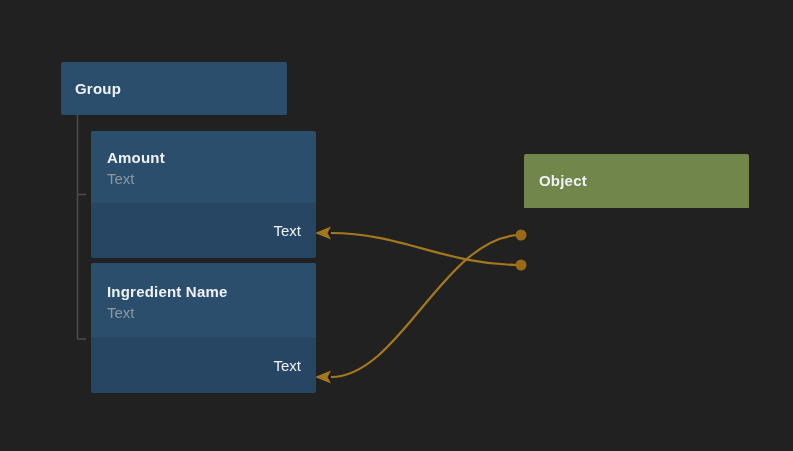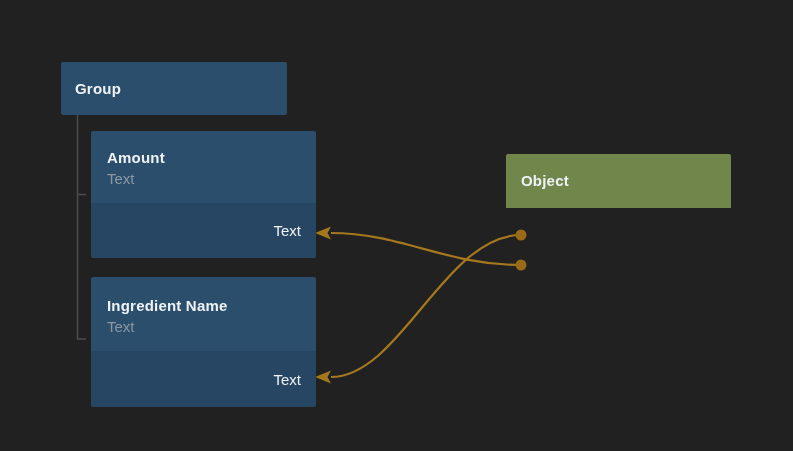--- a/index.html
+++ b/index.html
@@ -54,21 +54,21 @@
     width: 226px; height: 53px;
     background: #2b4e6d;
     display: flex;
     align-items: center;
     padding-left: 14px;
     box-sizing: border-box;
   }
 
   .field-node { left: 91px; width: 225px; }
   .amount-node { top: 131px; }
-  .ingredient-node { top: 277px; }
+  .ingredient-node { top: 263px; }
 
   .field-header {
     background: #2b4e6d;
     padding: 0 16px;
     box-sizing: border-box;
   }
   .amount-node .field-header { height: 72px; padding-top: 17px; }
   .ingredient-node .field-header { height: 74px; padding-top: 19px; }
 
   .field-body {
@@ -80,21 +80,21 @@
     box-sizing: border-box;
   }
   .amount-node .field-body { height: 55px; }
   .ingredient-node .field-body { height: 56px; }
   .port-label {
     font-size: 15px;
     color: #eef2f4;
   }
 
   .object-node {
-    left: 506px; top: 154px;
+    left: 524px; top: 154px;
     width: 225px; height: 140px;
   }
   .object-header {
     height: 54px;
     background: #71864a;
     display: flex;
     align-items: center;
     padding-left: 15px;
     box-sizing: border-box;
   }

